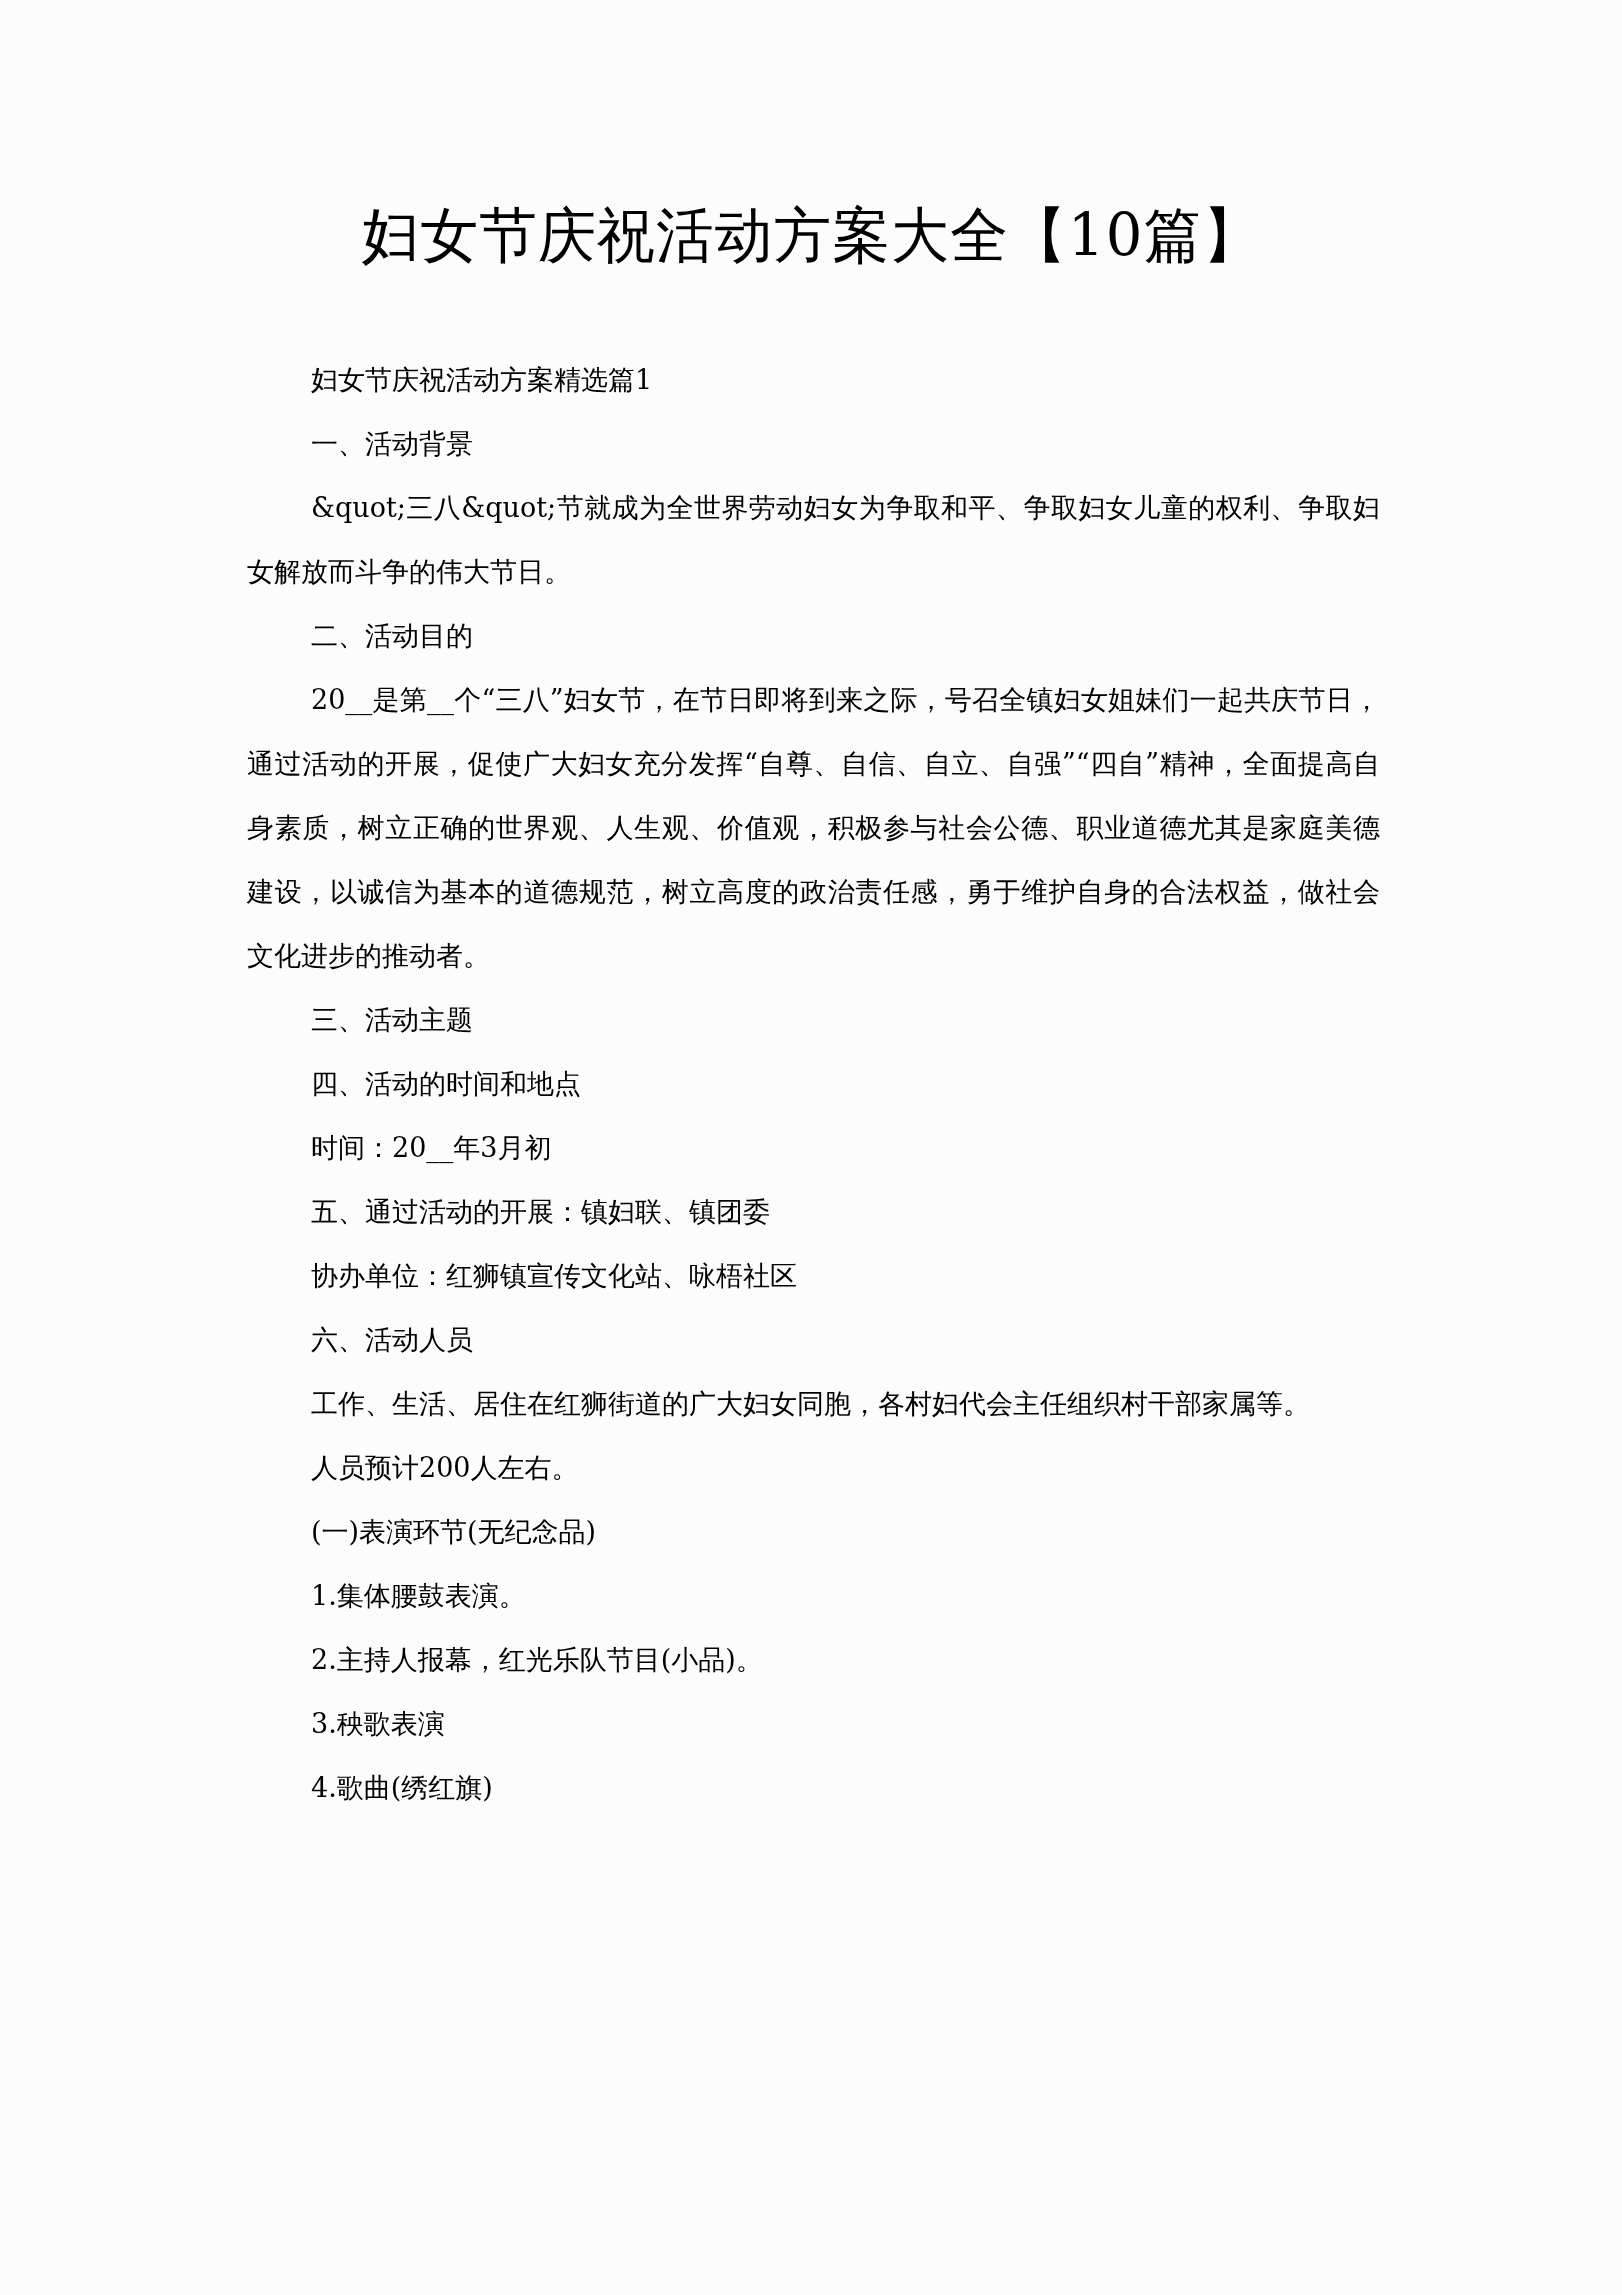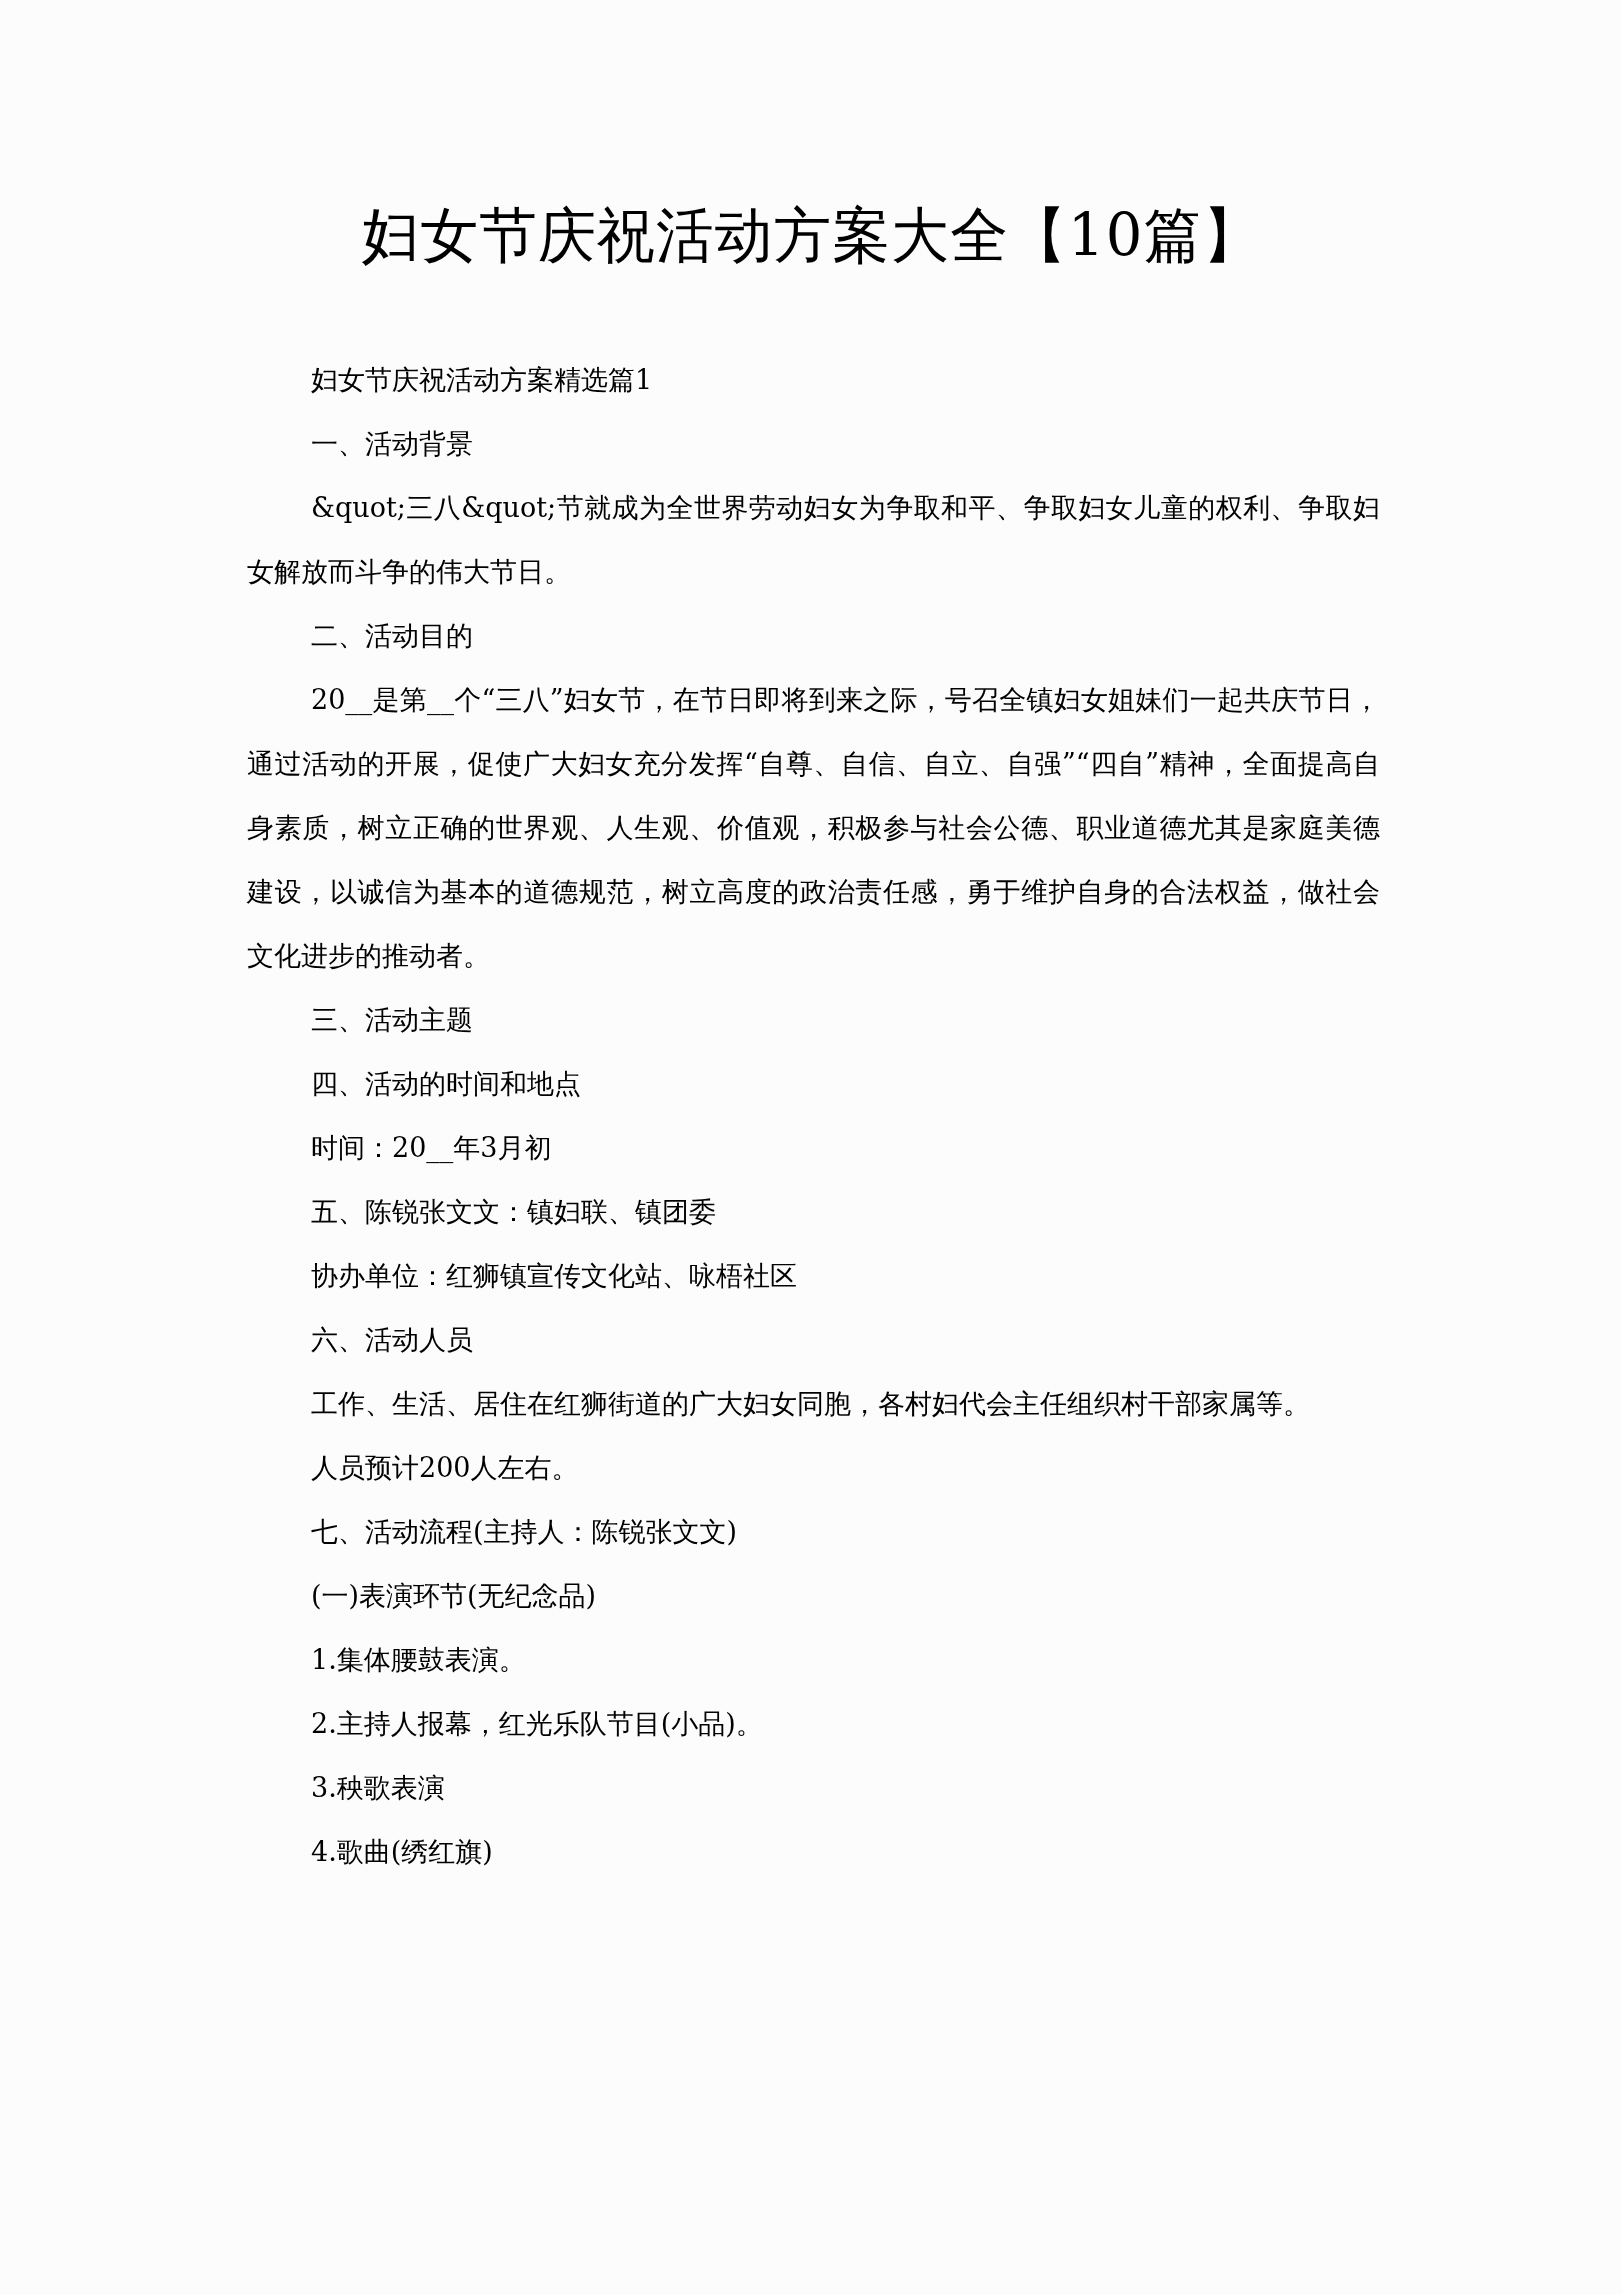--- a/index.html
+++ b/index.html
@@ -60,26 +60,25 @@
 
   <div class="body-text">
     <p class="para">妇女节庆祝活动方案精选篇1</p>
     <p class="para">一、活动背景</p>
     <p class="para">&amp;quot;三八&amp;quot;节就成为全世界劳动妇女为争取和平、争取妇女儿童的权利、争取妇女解放而斗争的伟大节日。</p>
     <p class="para">二、活动目的</p>
     <p class="para">20__是第__个“三八”妇女节，在节日即将到来之际，号召全镇妇女姐妹们一起共庆节日，通过活动的开展，促使广大妇女充分发挥“自尊、自信、自立、自强”“四自”精神，全面提高自身素质，树立正确的世界观、人生观、价值观，积极参与社会公德、职业道德尤其是家庭美德建设，以诚信为基本的道德规范，树立高度的政治责任感，勇于维护自身的合法权益，做社会文化进步的推动者。</p>
     <p class="para">三、活动主题</p>
     <p class="para">四、活动的时间和地点</p>
     <p class="para">时间：20__年3月初</p>
-    <p class="para">五、陈锐张文文：镇妇联、镇团委</p>
+    <p class="para">五、通过活动的开展：镇妇联、镇团委</p>
     <p class="para">协办单位：红狮镇宣传文化站、咏梧社区</p>
     <p class="para">六、活动人员</p>
     <p class="para">工作、生活、居住在红狮街道的广大妇女同胞，各村妇代会主任组织村干部家属等。</p>
     <p class="para">人员预计200人左右。</p>
-    <p class="para">七、活动流程(主持人：陈锐张文文)</p>
     <p class="para">(一)表演环节(无纪念品)</p>
     <p class="para">1.集体腰鼓表演。</p>
     <p class="para">2.主持人报幕，红光乐队节目(小品)。</p>
     <p class="para">3.秧歌表演</p>
     <p class="para">4.歌曲(绣红旗)</p>
   </div>
 </div>
 
 
 </body></html>

